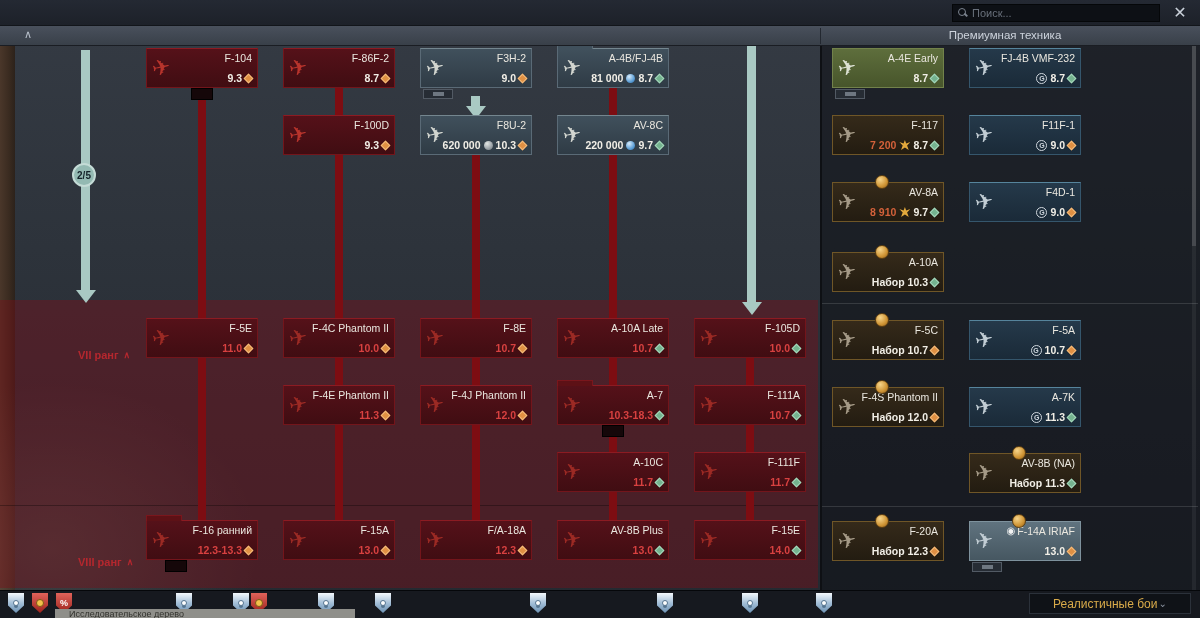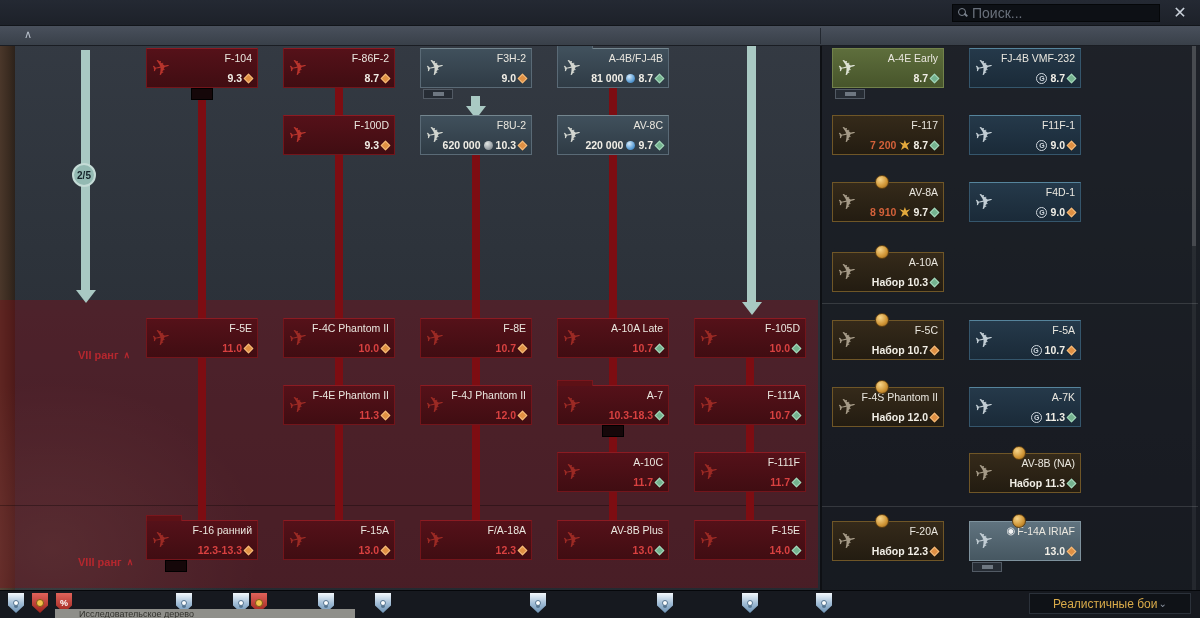--- a/index.html
+++ b/index.html
@@ -25,21 +25,21 @@
     background:#93a3b2; }
   .searchbox { position:absolute; left:952px; top:4px; width:208px; height:18px;
     background:#0d1015; border:1px solid #050709; display:flex; align-items:center;
     padding:0 5px; gap:4px; }
   .mag-icon { position:relative; width:10px; height:10px; flex:0 0 auto; }
   .mag-icon::before { content:""; position:absolute; left:0; top:0; width:6px; height:6px;
     border:1.5px solid #7b838e; border-radius:50%; }
   .mag-icon::after { content:""; position:absolute; left:6px; top:6px; width:4px; height:1.5px;
     background:#7b838e; transform:rotate(45deg); }
   .searchbox input { flex:1; background:transparent; border:none; outline:none;
-    color:#aeb6c0; font-size:14px; font-family:"Liberation Sans",sans-serif; }
+    color:#aeb6c0; font-size:11px; font-family:"Liberation Sans",sans-serif; }
   .searchbox input::placeholder { color:#69707b; }
   .close-btn { position:absolute; right:8px; top:2px; width:24px; height:22px;
     color:#c9d0d9; font-size:16px; line-height:22px; text-align:center; cursor:pointer; }
 
   
   .subheader { position:absolute; left:0; top:26px; width:1200px; height:20px;
     background:linear-gradient(180deg,#49505c,#394049); border-bottom:1px solid #1a1d23;
     z-index:40; }
   .collapse-chev { position:absolute; left:24px; top:2px; color:#b9c1cc; font-size:11px; cursor:pointer; }
   .sh-title { position:absolute; top:3px; font-size:11.5px; color:#cdd3dc; }
@@ -143,21 +143,21 @@
   .shield.red  { background:linear-gradient(180deg,#e0635a,#9c221c); }
   .sbulb { width:6px; height:6px; border-radius:50%; background:#fdfefe;
     border:1px solid #54748f; box-shadow:0 3px 0 -1px #54748f; }
   .sclock { width:8px; height:8px; border-radius:50%; background:#f2c04a;
     border:1px solid #7a5a14; }
   .spct { color:#fff; font-size:9px; font-weight:bold; }
   .disc { position:absolute; top:5px; height:14px; background:#c8372d; color:#fff;
     font-size:10px; font-weight:bold; line-height:14px; padding:0 10px; border-radius:2px;
     z-index:51;margin-top:43px; }
   .strip { position:absolute; left:55px; top:18px; width:300px; height:10px;
-    background:#8f8f8a; color:#32322d; font-size:9px; line-height:10px; padding:0 24px;
+    background:#8f8f8a; color:#32322d; font-size:9px; line-height:10px; padding:0 14px;
     overflow:hidden; white-space:nowrap; z-index:52; }
   .mode-dd { position:absolute; left:1029px; top:2px; width:162px; height:21px;
     background:#0f1217; border:1px solid #2b313a; display:flex; align-items:center;
     padding:0 23px; cursor:pointer; z-index:52; }
   .mode-dd .lbl { flex:1; color:#d9ab4a; font-size:12px; }
   .mode-dd .chev { color:#8a93a0; font-size:10px; }
 </style>
 </head>
 <body>
 
@@ -167,20 +167,21 @@
     <div class="searchbox">
       <span class="mag-icon"></span>
       <input type="text" placeholder="Поиск..." style="">
     </div>
     <div class="close-btn">✕</div>
   </div>
 
   <div class="subheader">
     <span class="collapse-chev">∧</span>
     <div class="sh-divider"></div>
+    <div class="sh-title premium">Премиумная техника</div>
   </div>
 
   <div class="wood-strip"></div>
   <div class="floor-glow"></div>
 
   <div class="premium-panel"></div>
   <div class="prem-divider" style="top:303px"></div>
   <div class="prem-divider" style="top:506px"></div>
   <div class="scrollbar"></div>
   <div class="scroll-thumb"></div>

